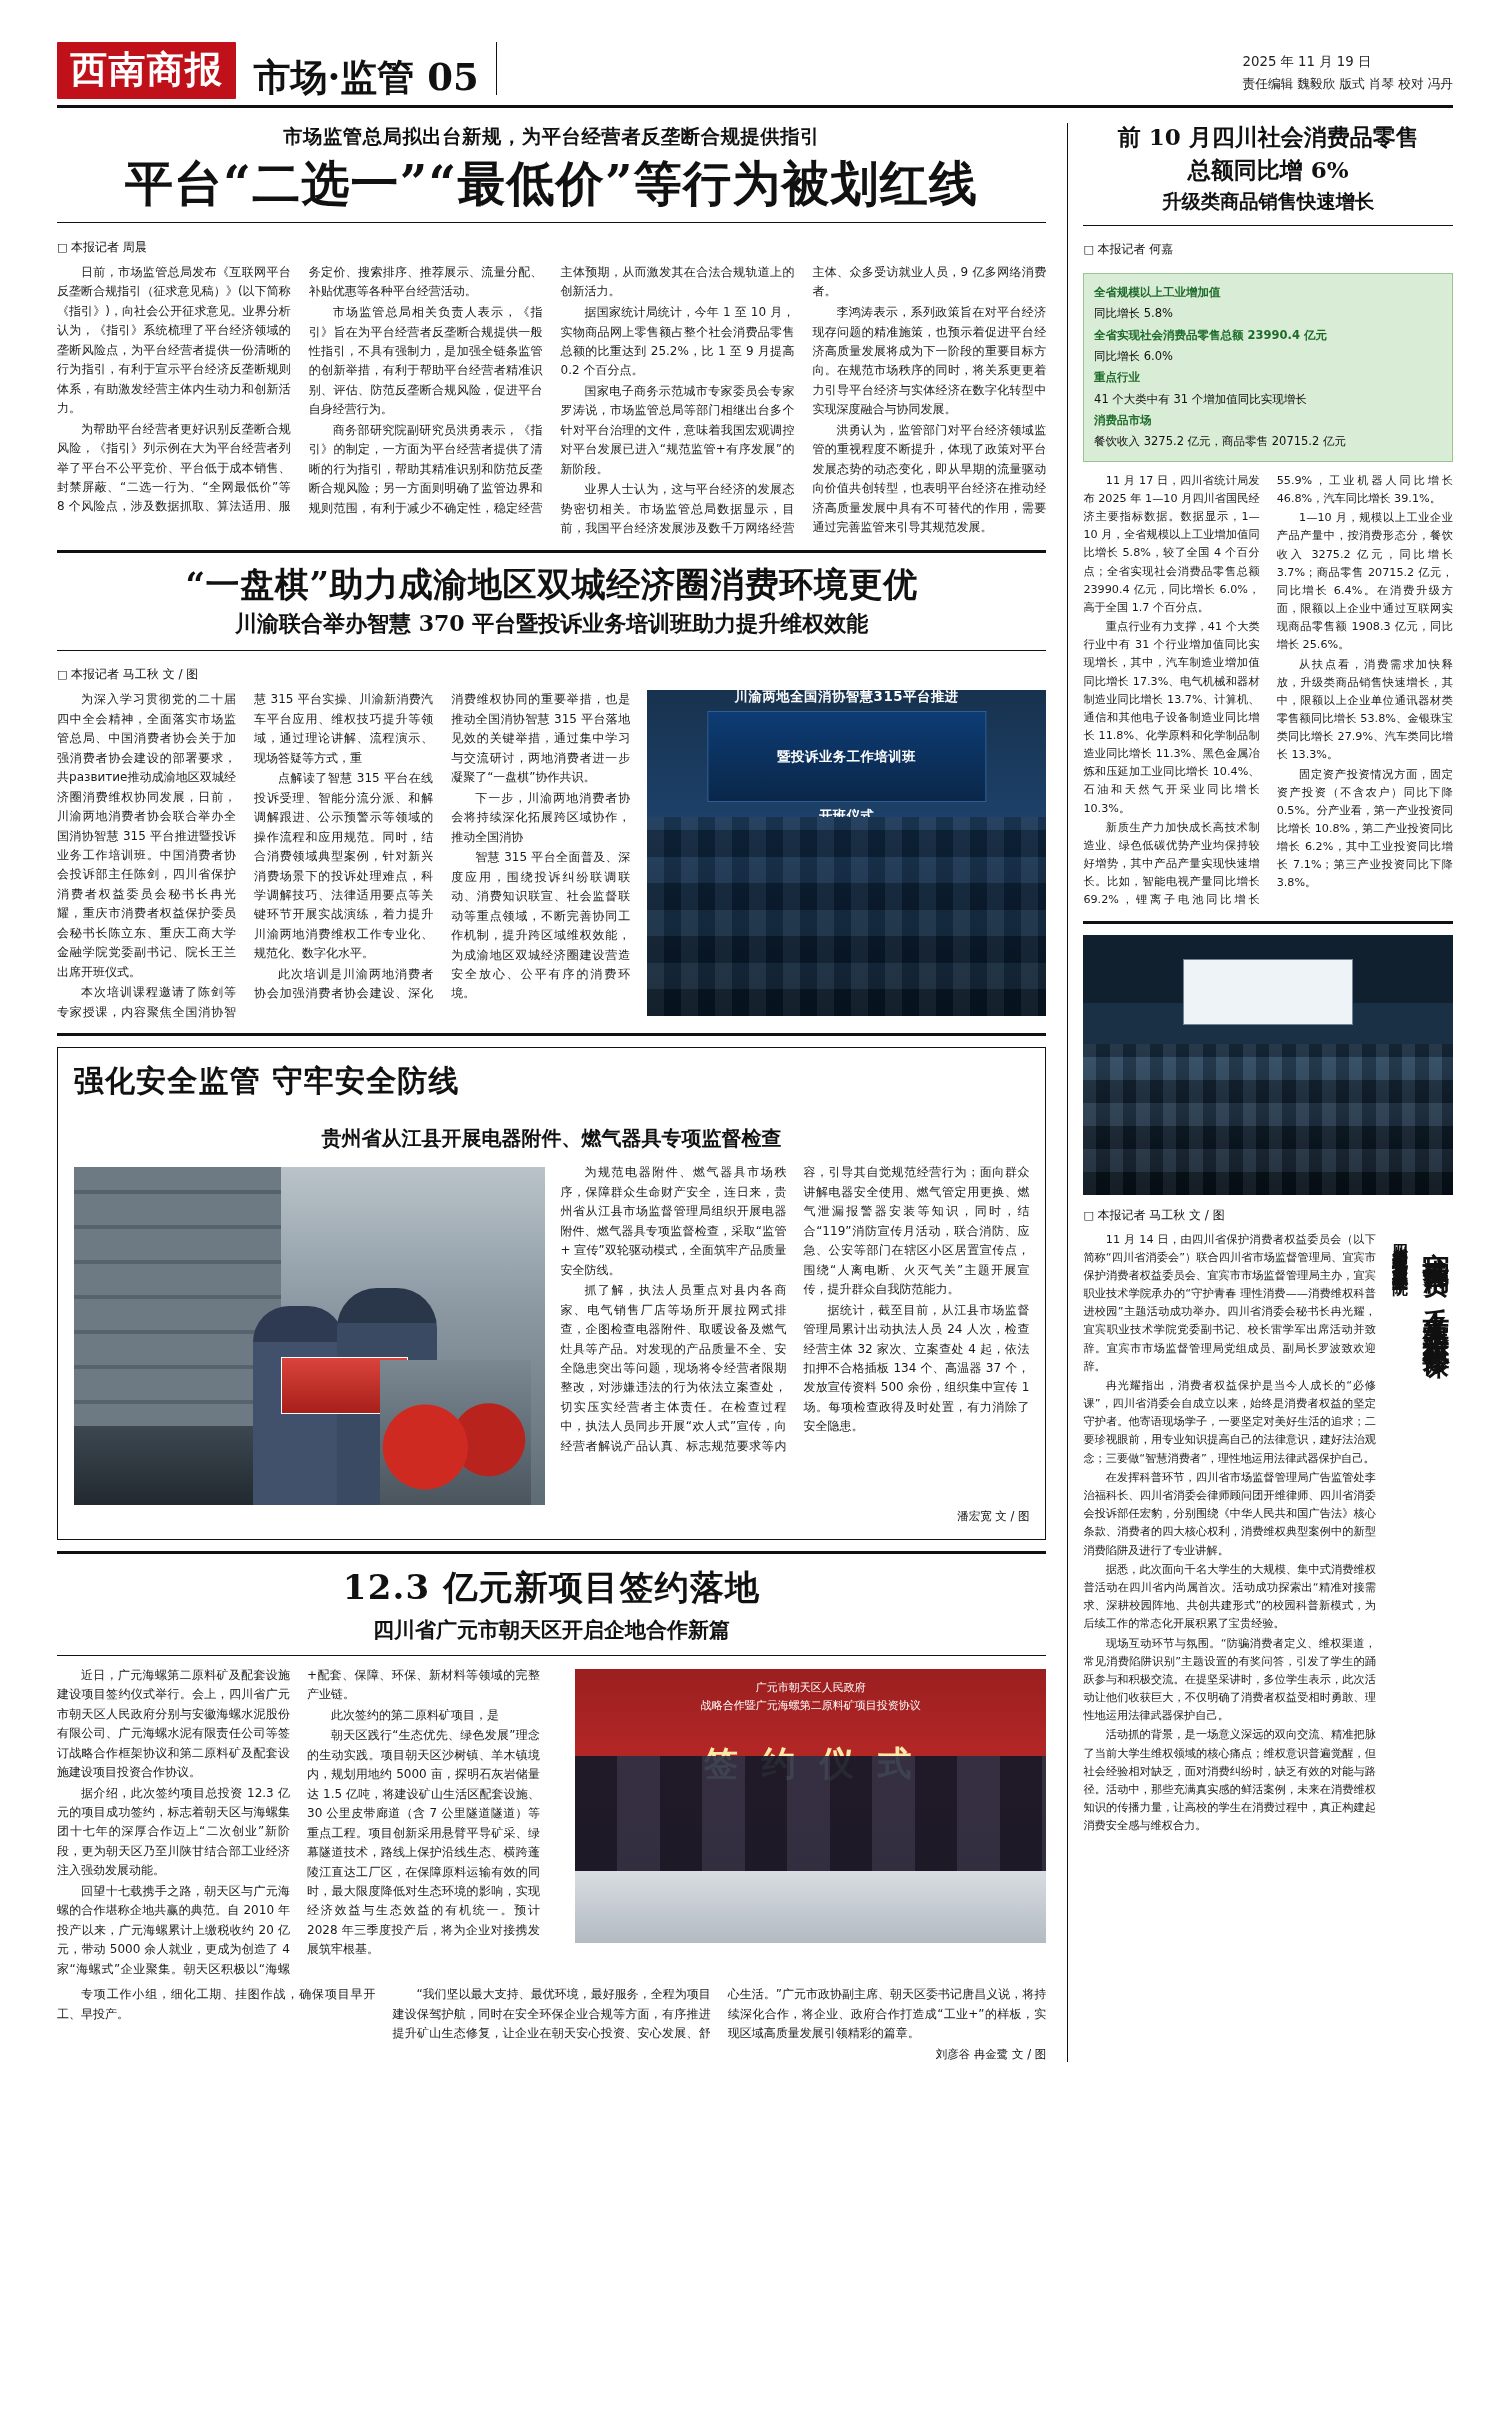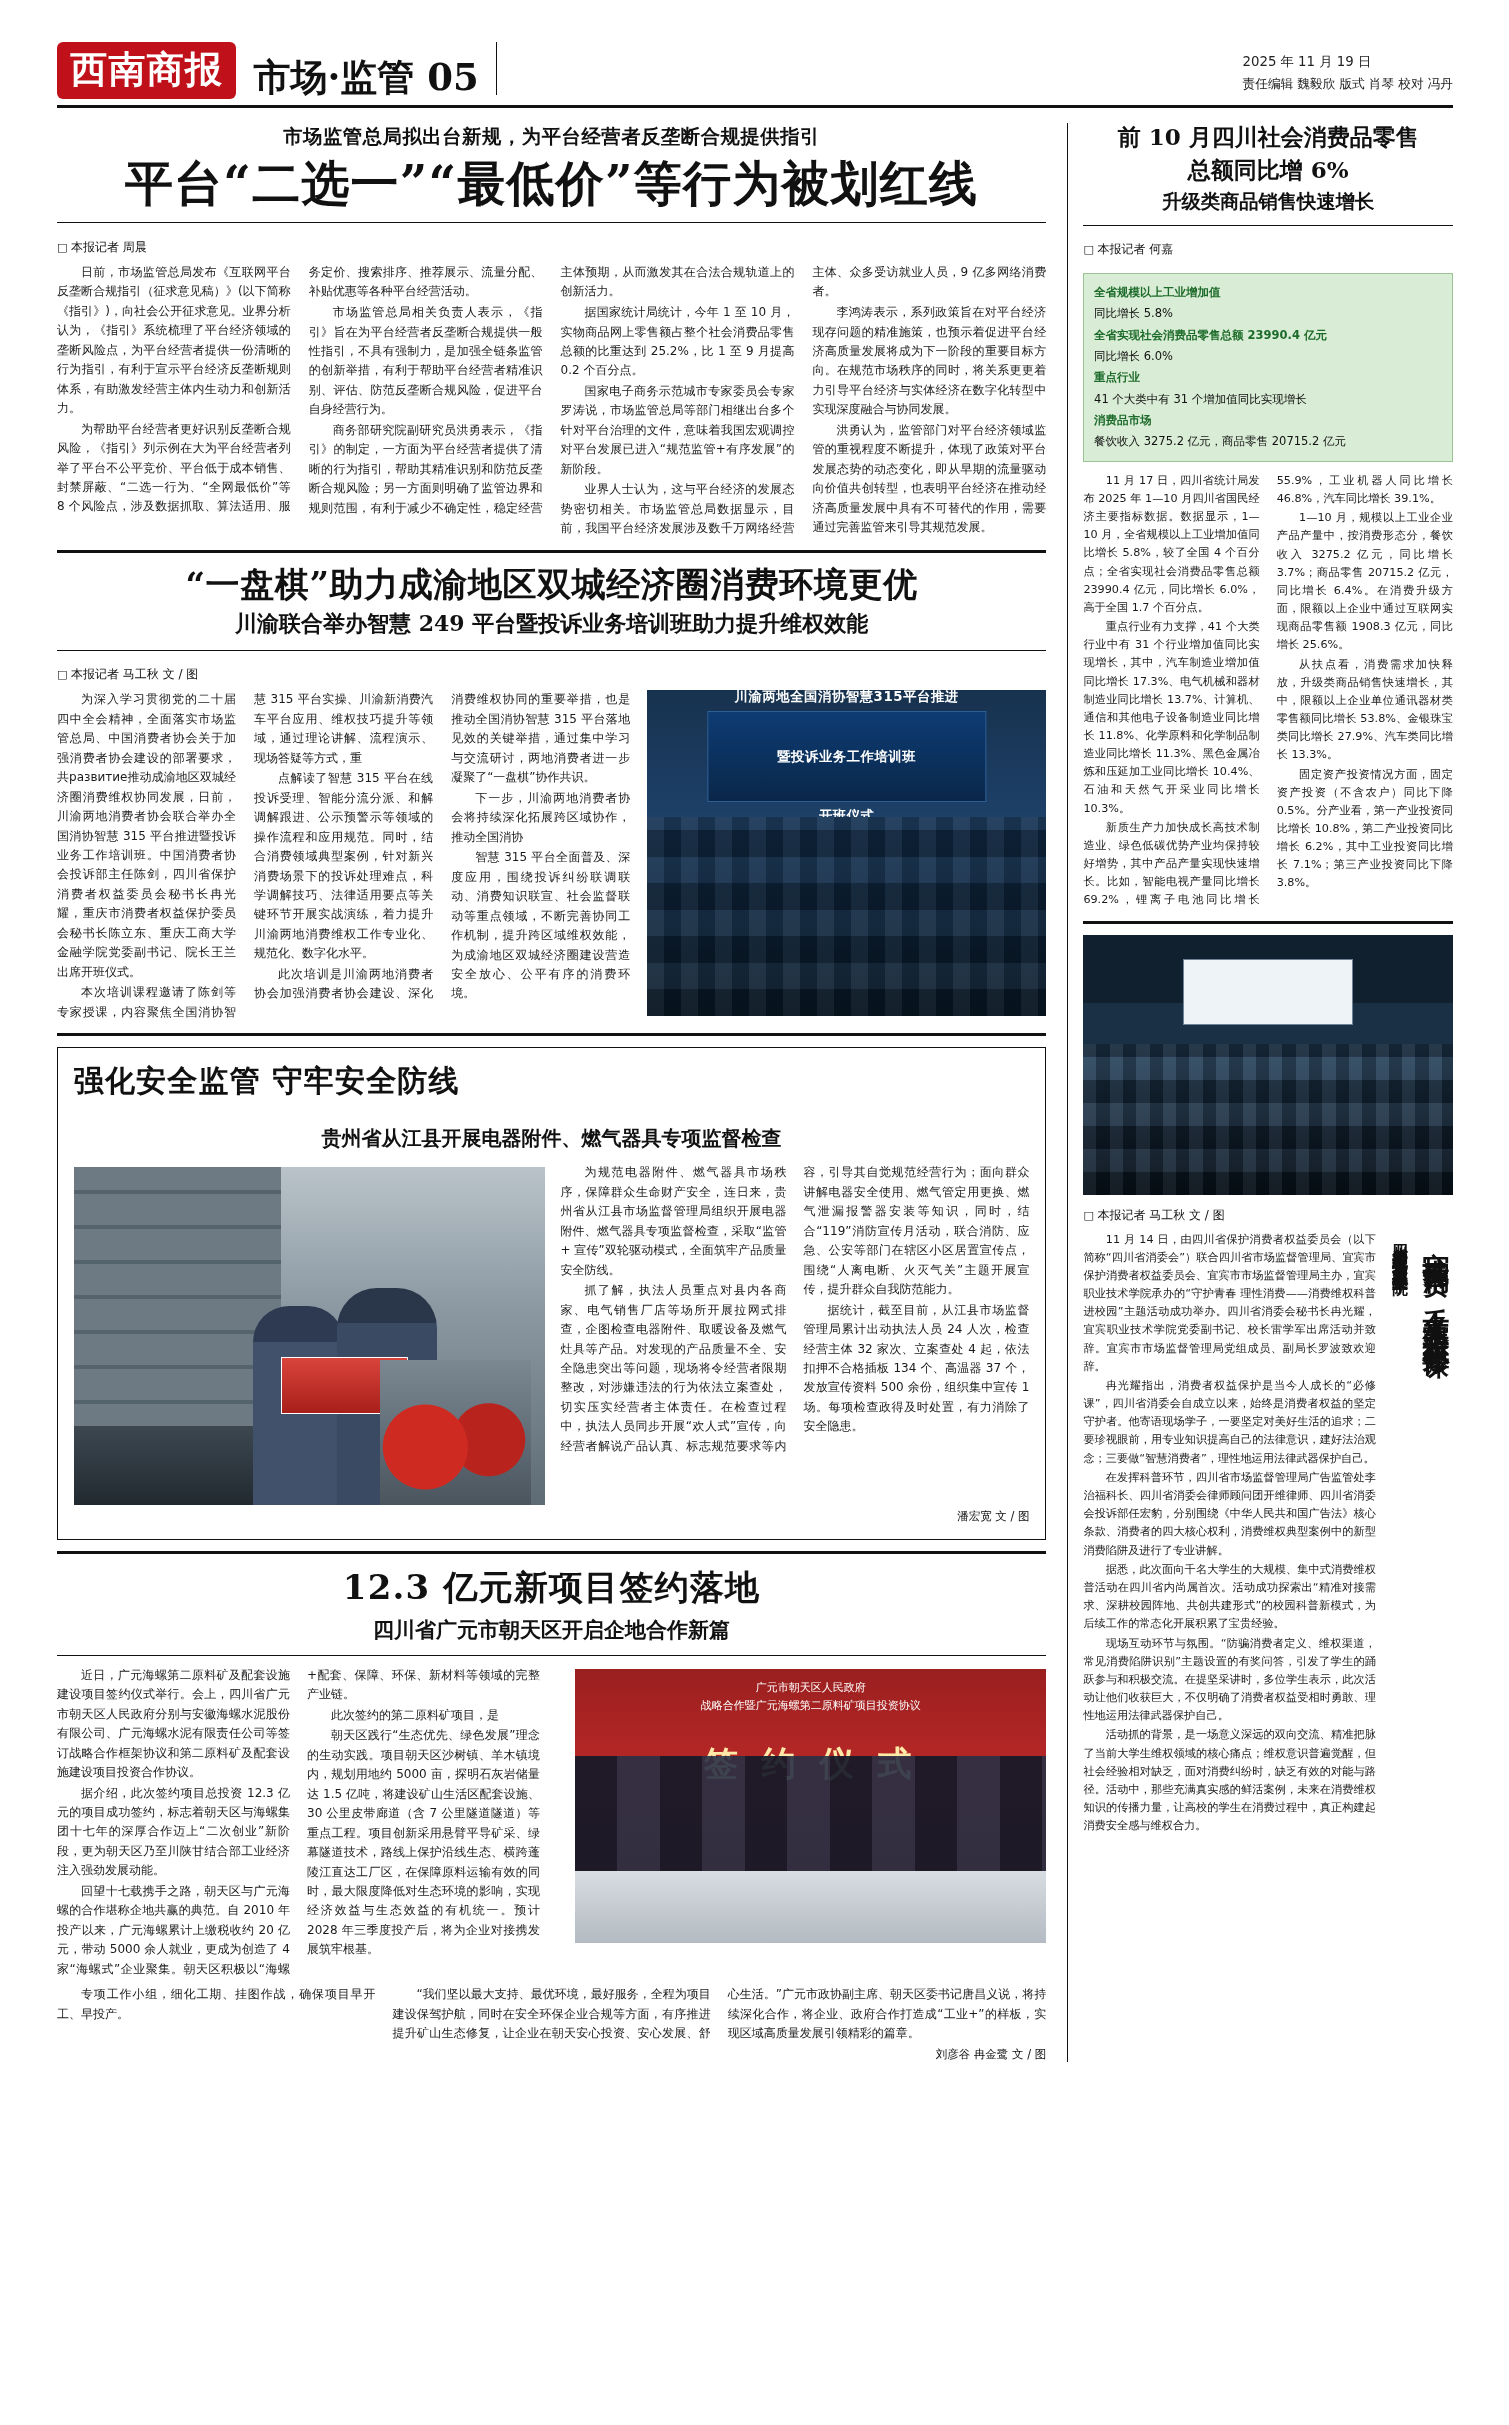--- a/index.html
+++ b/index.html
@@ -22,21 +22,21 @@
     display:flex; align-items:flex-end; gap:17px;
     border-bottom:3.6px solid #111;
     padding-bottom:6px;
   }
   .logo-box {
     background:#c0111a; color:#fff;
     padding:8.5px 13.3px 11px 13.3px;
     font-family:"DejaVu Serif","Liberation Serif",serif;
     font-weight:bold; font-size:37px; letter-spacing:1.2px;
     line-height:1;
-    border-radius:6px;
+    border-radius:1px;
   }
   .section-title {
     font-family:"DejaVu Serif","Liberation Serif",serif;
     font-weight:bold; font-size:37px; line-height:1;
     padding-bottom:2.4px; white-space:nowrap;
   }
   .masthead-right {
     margin-left:auto; text-align:left; font-size:12.7px; line-height:1.7;
     padding-bottom:3.6px; color:#222;
   }
@@ -279,21 +279,21 @@
           <p>业界人士认为，这与平台经济的发展态势密切相关。市场监管总局数据显示，目前，我国平台经济发展涉及数千万网络经营主体、众多受访就业人员，9 亿多网络消费者。</p>
           <p>李鸿涛表示，系列政策旨在对平台经济现存问题的精准施策，也预示着促进平台经济高质量发展将成为下一阶段的重要目标方向。在规范市场秩序的同时，将关系更更着力引导平台经济与实体经济在数字化转型中实现深度融合与协同发展。</p>
           <p>洪勇认为，监管部门对平台经济领域监管的重视程度不断提升，体现了政策对平台发展态势的动态变化，即从早期的流量驱动向价值共创转型，也表明平台经济在推动经济高质量发展中具有不可替代的作用，需要通过完善监管来引导其规范发展。</p>
         </div>
       </div>
 
       <div class="rule-thick"></div>
 
       <div>
         <div class="headline-2">“一盘棋”助力成渝地区双城经济圈消费环境更优</div>
-        <div class="subhead-2">川渝联合举办智慧 249 平台暨投诉业务培训班助力提升维权效能</div>
+        <div class="subhead-2">川渝联合举办智慧 370 平台暨投诉业务培训班助力提升维权效能</div>
         <div class="rule-thin"></div>
         <div class="byline">本报记者 马工秋 文 / 图</div>
 
         <div style="display:flex; gap:17px;">
           <div style="flex:1;">
             <div class="cols3 txt">
               <p>为深入学习贯彻党的二十届四中全会精神，全面落实市场监管总局、中国消费者协会关于加强消费者协会建设的部署要求，共развитие推动成渝地区双城经济圈消费维权协同发展，日前，川渝两地消费者协会联合举办全国消协智慧 315 平台推进暨投诉业务工作培训班。中国消费者协会投诉部主任陈剑，四川省保护消费者权益委员会秘书长冉光耀，重庆市消费者权益保护委员会秘书长陈立东、重庆工商大学金融学院党委副书记、院长王兰出席开班仪式。</p>
               <p>本次培训课程邀请了陈剑等专家授课，内容聚焦全国消协智慧 315 平台实操、川渝新消费汽车平台应用、维权技巧提升等领域，通过理论讲解、流程演示、现场答疑等方式，重</p>
               <p>点解读了智慧 315 平台在线投诉受理、智能分流分派、和解调解跟进、公示预警示等领域的操作流程和应用规范。同时，结合消费领域典型案例，针对新兴消费场景下的投诉处理难点，科学调解技巧、法律适用要点等关键环节开展实战演练，着力提升川渝两地消费维权工作专业化、规范化、数字化水平。</p>
               <p>此次培训是川渝两地消费者协会加强消费者协会建设、深化消费维权协同的重要举措，也是推动全国消协智慧 315 平台落地见效的关键举措，通过集中学习与交流研讨，两地消费者进一步凝聚了“一盘棋”协作共识。</p>

